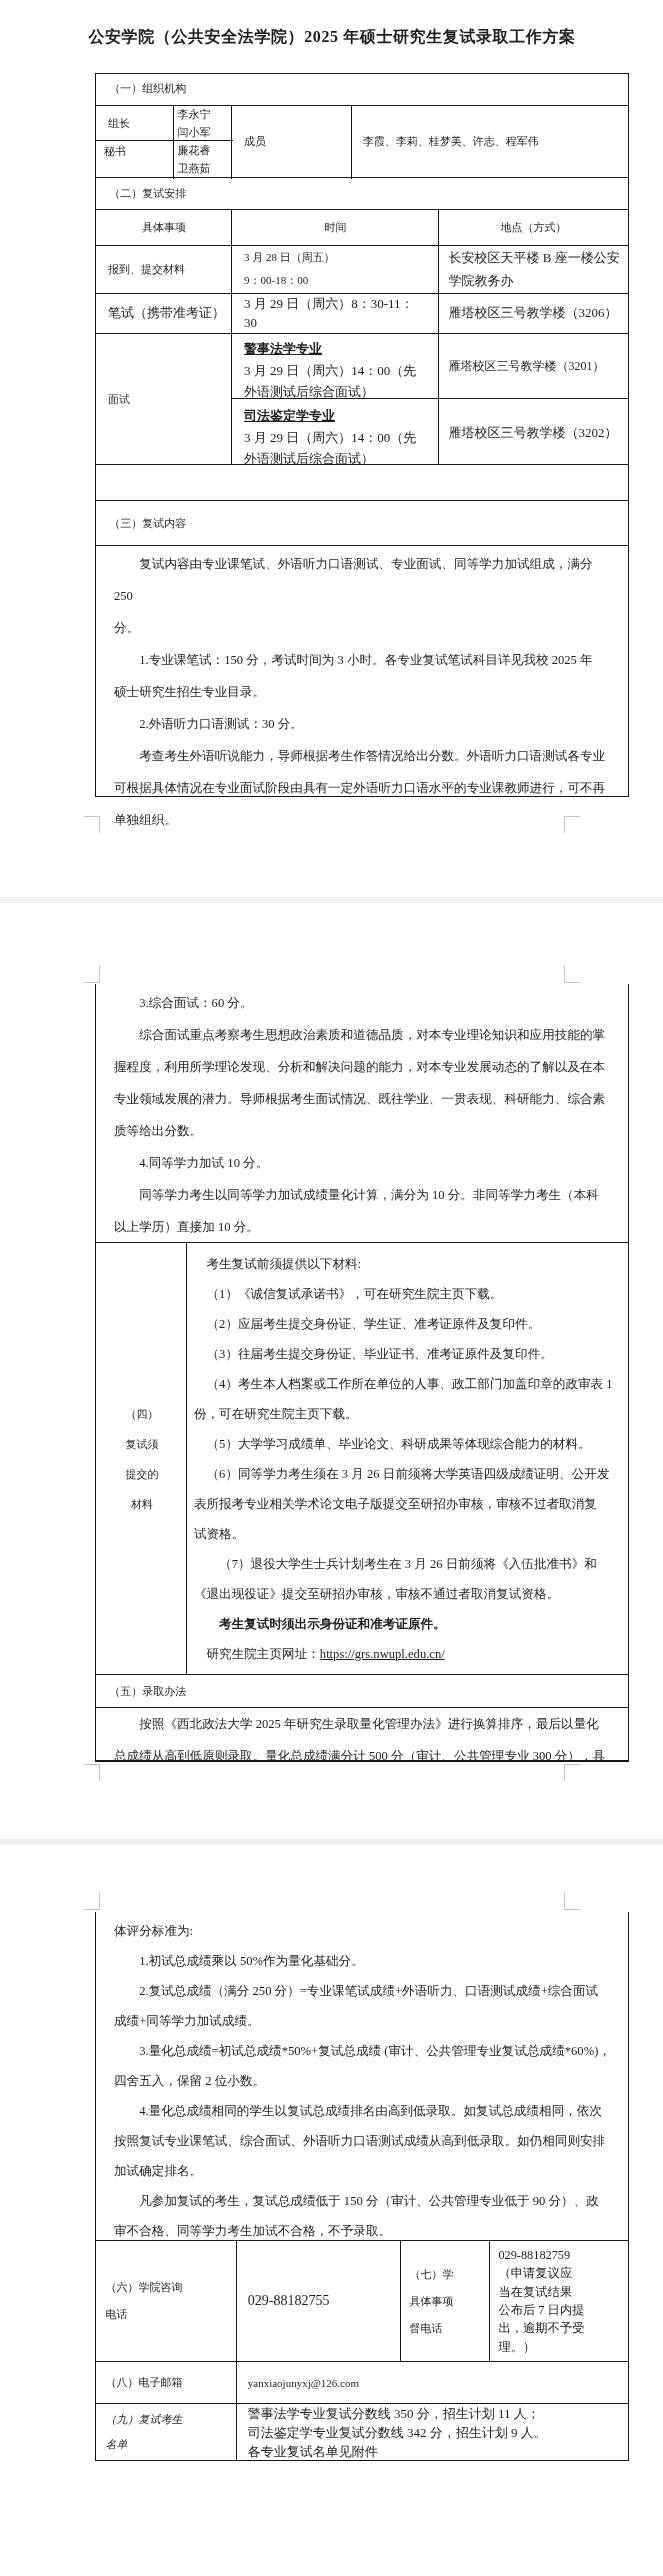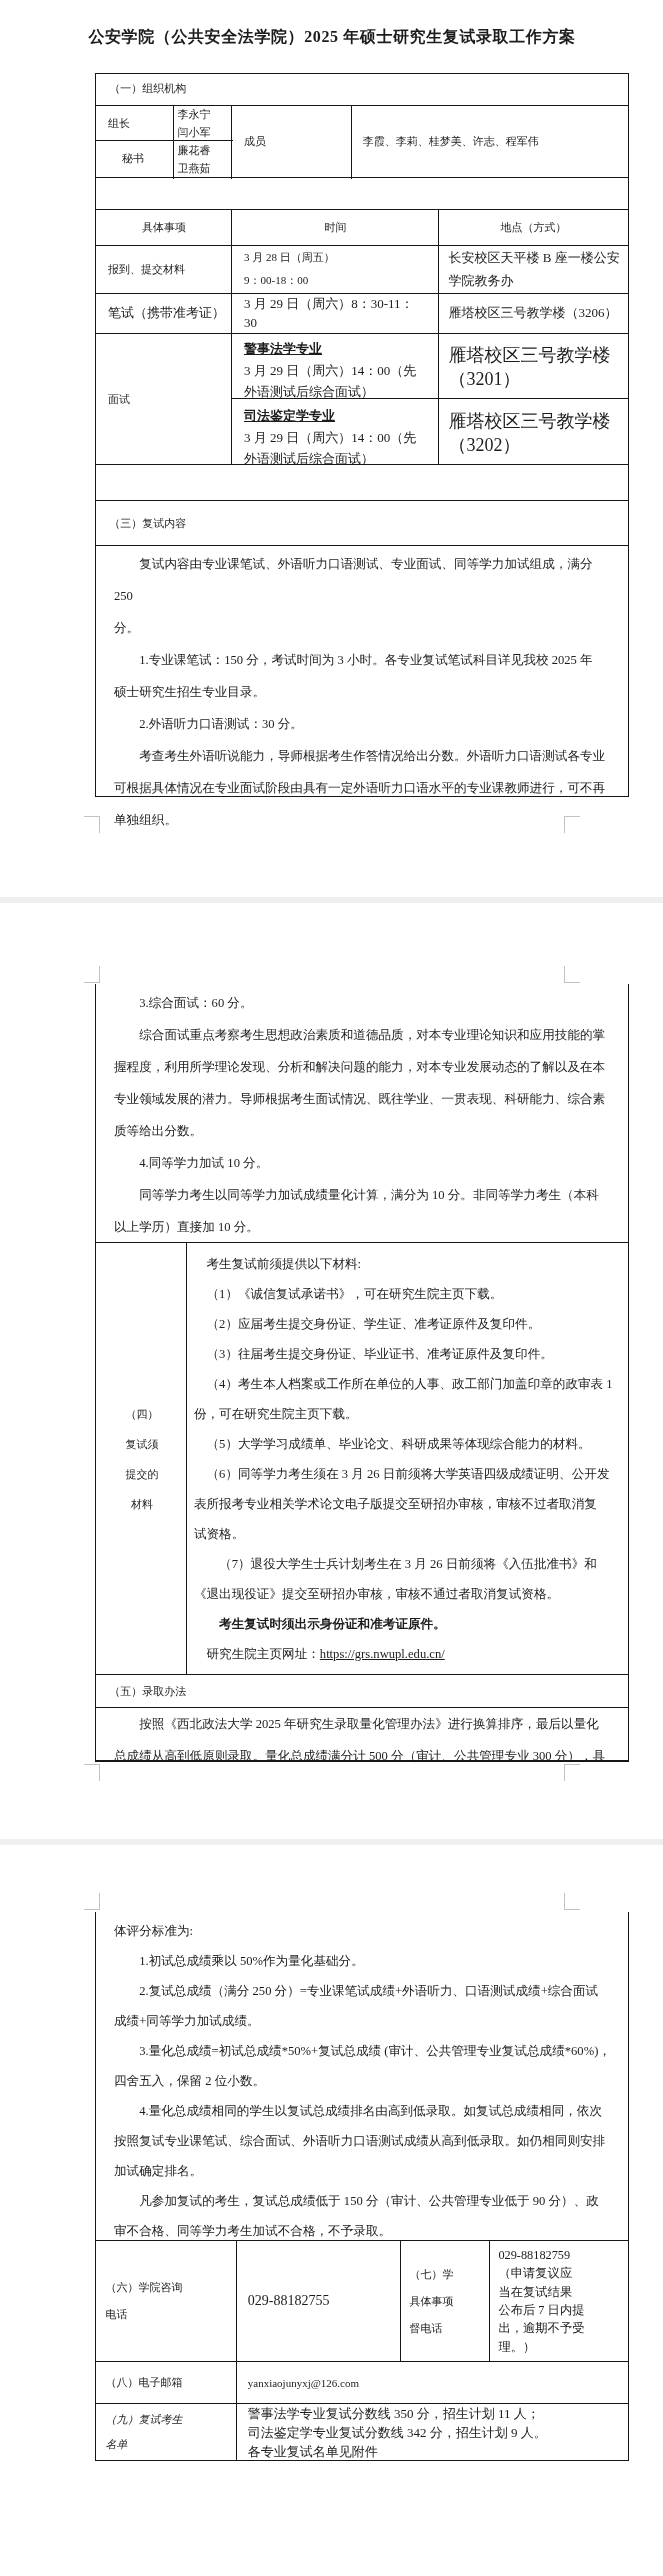--- a/index.html
+++ b/index.html
@@ -57,26 +57,27 @@
   <div class="ln" style="left:173px;top:105px;width:1.2px;height:74px;"></div>
   <div class="ln" style="left:231px;top:105px;width:1.2px;height:74px;"></div>
   <div class="ln" style="left:351px;top:105px;width:1.2px;height:74px;"></div>
   <div class="ln" style="left:231px;top:209px;width:1.2px;height:256px;"></div>
   <div class="ln" style="left:438px;top:209px;width:1.2px;height:256px;"></div>
 
   <div class="cell vc" style="left:97px;top:74px;width:529px;height:29.5px;padding-left:12.3px;">（一）组织机构</div>
   <div class="cell vc" style="left:97px;top:106px;width:75px;height:34px;padding-left:11px;">组长</div>
   <div class="cell vc pre lh29" style="left:175px;top:105px;width:55px;height:35px;padding-left:2.5px;">李永宁
 闫小军</div>
-  <div class="cell vc" style="left:97px;top:141px;width:75px;height:35px;padding-left:25px;">秘书</div>
+  <div class="cell vc" style="left:97px;top:134px;width:75px;height:35px;padding-left:7px;">秘书</div>
   <div class="cell vc pre lh29" style="left:175px;top:141px;width:55px;height:36px;padding-left:2.5px;">廉花睿
 卫燕茹</div>
   <div class="cell vc" style="left:233px;top:106px;width:117px;height:71px;padding-left:11px;">成员</div>
   <div class="cell vc" style="left:353px;top:106px;width:274px;height:71px;padding-left:9.8px;">李霞、李莉、桂梦美、许志、程军伟</div>
 
+  <div class="cell vc" style="left:97px;top:179px;width:529px;height:29.5px;padding-left:12.3px;">（二）复试安排</div>
   <div class="cell vc hc" style="left:97px;top:211px;width:134px;height:33px;">具体事项</div>
   <div class="cell vc hc" style="left:233px;top:211px;width:205px;height:33px;">时间</div>
   <div class="cell vc hc" style="left:440px;top:211px;width:187px;height:33px;">地点（方式）</div>
 
   <div class="cell vc" style="left:97px;top:246px;width:134px;height:46px;padding-left:11px;">报到、提交材料</div>
   <div class="cell vc pre lh37" style="left:233px;top:246px;width:205px;height:46px;padding-left:11px;">3 月 28 日（周五）
 9：00-18：00</div>
   <div class="cell vc pre lh37" style="left:440px;top:246px;width:187px;height:46px;padding-left:8.6px;font-size:13px;">长安校区天平楼 B 座一楼公安
 学院教务办</div>
 
@@ -85,28 +86,28 @@
 30</div>
   <div class="cell vc" style="left:440px;top:294px;width:187px;height:38px;padding-left:8.6px;font-size:13px;">雁塔校区三号教学楼（3206）</div>
 
   <div class="cell vc" style="left:97px;top:334px;width:134px;height:130px;padding-left:11px;">面试</div>
 
   <div class="cell" style="left:233px;top:338px;width:205px;height:60px;padding-left:11px;font-size:13px;">
     <div class="majname">警事法学专业</div>
     <div class="pre lh34">3 月 29 日（周六）14：00（先
 外语测试后综合面试）</div>
   </div>
-  <div class="cell vc" style="left:440px;top:334px;width:187px;height:65px;padding-left:8.6px;font-size:18px;">雁塔校区三号教学楼（3201）</div>
+  <div class="cell vc" style="left:440px;top:334px;width:187px;height:65px;padding-left:8.6px;font-size:12px;">雁塔校区三号教学楼（3201）</div>
 
   <div class="cell" style="left:233px;top:405px;width:205px;height:60px;padding-left:11px;font-size:13px;">
     <div class="majname">司法鉴定学专业</div>
     <div class="pre lh34">3 月 29 日（周六）14：00（先
 外语测试后综合面试）</div>
   </div>
-  <div class="cell vc" style="left:440px;top:400px;width:187px;height:65px;padding-left:8.6px;font-size:18px;">雁塔校区三号教学楼（3202）</div>
+  <div class="cell vc" style="left:440px;top:400px;width:187px;height:65px;padding-left:8.6px;font-size:13px;">雁塔校区三号教学楼（3202）</div>
 
   <div class="cell vc" style="left:97px;top:502px;width:529px;height:42px;padding-left:12.3px;">（三）复试内容</div>
   <div class="cell pre body20" style="left:97px;top:548px;width:529px;height:247px;padding-left:17px;padding-right:12.3px;">　　复试内容由专业课笔试、外语听力口语测试、专业面试、同等学力加试组成，满分 250
 分。
 　　1.专业课笔试：150 分，考试时间为 3 小时。各专业复试笔试科目详见我校 2025 年
 硕士研究生招生专业目录。
 　　2.外语听力口语测试：30 分。
 　　考查考生外语听说能力，导师根据考生作答情况给出分数。外语听力口语测试各专业
 可根据具体情况在专业面试阶段由具有一定外语听力口语水平的专业课教师进行，可不再
 单独组织。</div>

